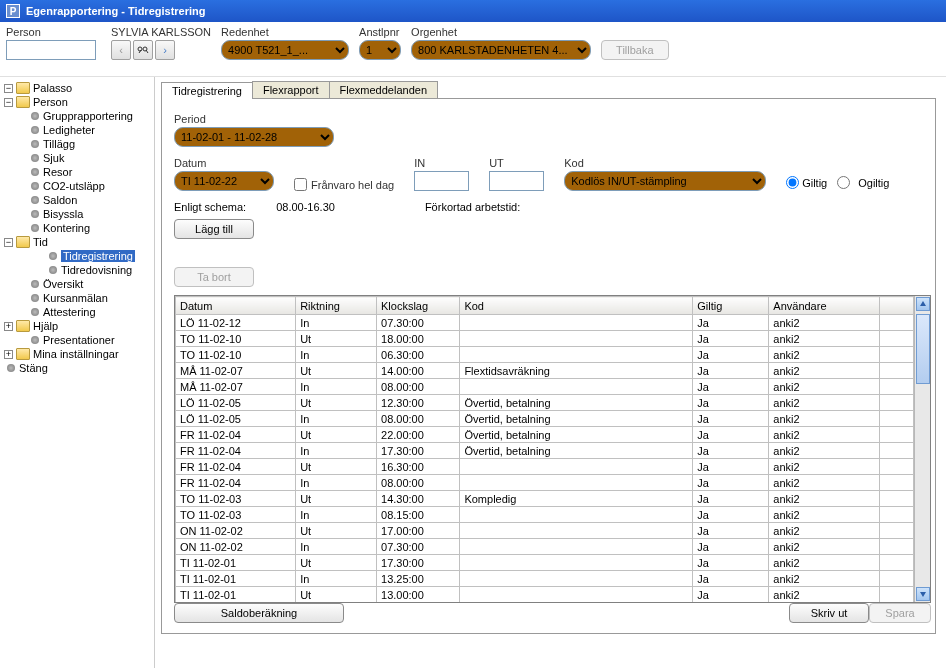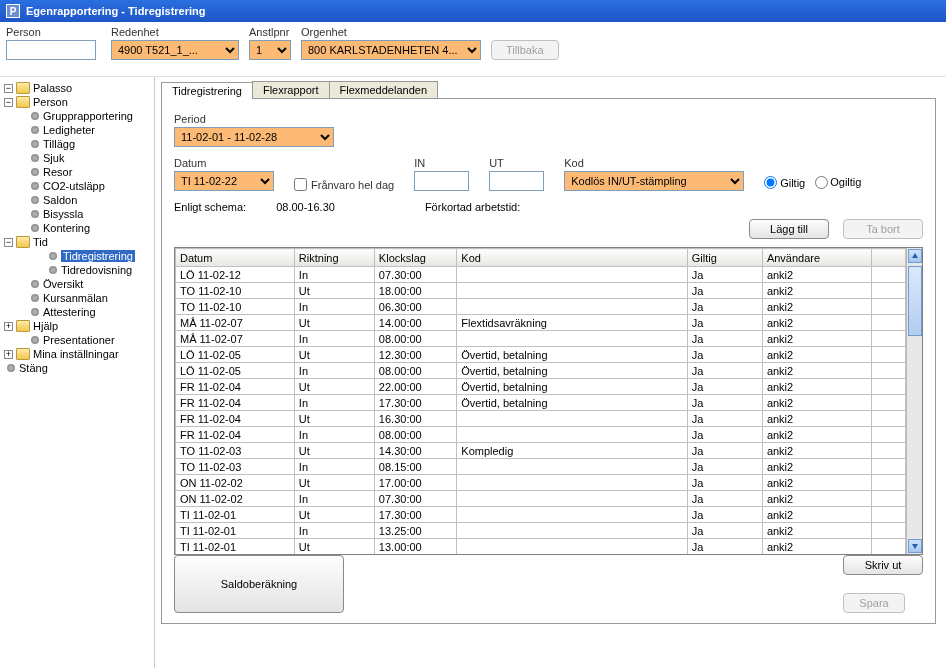--- a/index.html
+++ b/index.html
@@ -19,58 +19,77 @@
   .tree-item.lvl2 { padding-left:32px; }
   .tree-item.selected span.lbl { background:#316ac5; color:#fff; padding:0 2px; }
   .tree-icon { width:14px; height:12px; display:inline-block; }
   .folder { background:linear-gradient(#ffe9a8,#f1c94c); border:1px solid #b89a3e; border-radius:1px; }
   .dot { width:8px;height:8px;border-radius:50%;background:radial-gradient(#bbb,#777);margin-left:3px;margin-right:1px; }
   .plusminus { width:9px;height:9px;border:1px solid #888;display:inline-flex;align-items:center;justify-content:center;font-size:9px;line-height:1;background:#fff; }
   .content { flex:1; padding:0 10px 10px 6px; position:relative; }
   .tabs { display:flex; border-bottom:1px solid #999; margin:4px 0 0 0; }
   .tab { border:1px solid #999; border-bottom:none; padding:2px 10px; margin-right:-1px; background:#ece9d8; cursor:pointer;}
   .tab.active { background:#fff; position:relative; top:1px; }
-  .panel { border:1px solid #999; border-top:none; padding:14px 12px 10px 12px; }
+  .panel { border:1px solid #999; border-top:none; padding:14px 4px 10px 12px; }
   .field-row { display:flex; gap:20px; align-items:flex-end; margin-bottom:10px; }
   .field { display:flex; flex-direction:column; gap:2px; }
   .field label { color:#333; }
   .radio-group { display:flex; gap:10px; align-items:center; }
   .btn { border:1px solid #8a8a8a; background:linear-gradient(#fdfdfd,#e4e4e4); padding:3px 14px; border-radius:4px; cursor:pointer; }
   .btn.disabled { color:#a0a0a0; border-color:#c0c0c0; background:#f3f3f3; cursor:default;}
-  .btn-row { display:flex; justify-content:flex-end; gap:14px; margin:4px 0 8px 0; }
+  .btn-row { display:flex; justify-content:flex-end; gap:28px; margin:4px 0 8px 0;flex-direction:column; }
   .grid-wrap { display:flex; border:1px solid #808080; height:308px; }
   .grid { flex:1; overflow:hidden; }
   .grid table { width:100%; border-collapse:collapse; }
   .grid th { background:linear-gradient(#fefefe,#e7e6e2); border:1px solid #c0c0c0; padding:2px 4px; text-align:left; font-weight:normal; height:18px;}
   .grid td { border:1px solid #c0c0c0; padding:1px 4px; height:16px; }
   .scrollbar { width:16px; background:#e8e8e8; border-left:1px solid #b7b7b7; display:flex; flex-direction:column; align-items:center; }
   .scroll-arrow { width:14px; height:14px; background:linear-gradient(#cde3fb,#a3c6ef); border:1px solid #6f9bd2; margin:1px; display:flex; align-items:center; justify-content:center; }
   .scroll-arrow svg { width:8px; height:8px; }
   .scroll-track { flex:1; }
   .scroll-thumb { width:14px;height:70px;background:linear-gradient(#dbe8fb,#b3cdef);border:1px solid #6f9bd2;margin-top:2px;}
   .footer-btns { display:flex; justify-content:space-between; }
   .footer-btns .left-btn { width:170px; text-align:center;}
-  select.sel { background:#fdba74; }
+  select.sel { background:#a16207;border-radius:9px; }
   .txt-sel { background:#316ac5; color:#fff; }
   .schema-row {display:flex; gap:30px; margin-bottom:6px;}
 </style>
 </head>
 <body>
 
 <div class="titlebar">
   <span class="p-icon">P</span>
   <span>Egenrapportering - Tidregistrering</span>
 </div>
 
 <div class="toolbar">
   <div class="toolbar-row">
     <div class="toolbar-col" style="width:95px;">
       <label>Person</label>
       <input type="text" class="txt txt-sel" style="width: 90px;" value="5605221901">
     </div>
+    <div class="toolbar-col" style="width:auto;">
+      <label>SYLVIA KARLSSON</label>
+      <div style="display:flex;gap:2px;">
+        <div class="btn-square">
+            <span style="color:#999;">‹</span>
+          </div>
+        <div class="btn-square">
+            <svg width="12" height="10" viewBox="0 0 12 10">
+              <circle cx="3" cy="4" r="2" fill="none" stroke="#333"></circle>
+              <circle cx="8" cy="4" r="2" fill="none" stroke="#333"></circle>
+              <line x1="4" y1="5" x2="2" y2="8" stroke="#333"></line>
+              <line x1="9" y1="5" x2="11" y2="8" stroke="#333"></line>
+            </svg>
+          </div>
+        <div class="btn-square">
+            <span style="color:#4a7fc8;">›</span>
+          </div>
+      </div>
+    </div>
     <div class="toolbar-col">
       <label>Redenhet</label>
       <select class="sel" style="width:128px;"><option>4900   T521_1_...</option></select>
     </div>
     <div class="toolbar-col">
       <label>Anstlpnr</label>
       <select class="sel" style="width:42px;"><option>1</option></select>
     </div>
     <div class="toolbar-col">
       <label>Orgenhet</label>
@@ -218,28 +237,28 @@
         <div class="field">
           <label>IN</label>
           <input class="txt" style="width: 55px;">
         </div>
         <div class="field">
           <label>UT</label>
           <input class="txt" style="width: 55px;">
         </div>
         <div class="field">
           <label>Kod</label>
-          <select class="sel" style="width:180px;"><option>Kodlös IN/UT-stämpling</option></select>
+          <select class="sel" style="width:202px;"><option>Kodlös IN/UT-stämpling</option></select>
         </div>
         <div class="radio-group" style="margin-bottom:2px;">
           <label style="display:flex;align-items:center;gap:3px;">
             <input type="radio" name="g" checked="" style="">
             <span>Giltig</span>
           </label>
-          <label style="display:flex;gap:2px;">
+          <label style="display:flex;align-items:center;gap:8px;">
             <input type="radio" name="g" style="">
             <span>Ogiltig</span>
           </label>
         </div>
       </div>
 
       <div class="schema-row">
         <div style="display:flex;gap:30px;">
           <span>Enligt schema:</span>
           <span>08.00-16.30</span>
@@ -445,21 +464,21 @@
           <div class="scroll-arrow">
               <svg viewBox="0 0 8 8">
                 <polygon points="1,2 7,2 4,7" fill="#2b5ea9"></polygon>
               </svg>
             </div>
         </div>
       </div>
 
       <div class="footer-btns">
         <button class="btn left-btn">Saldoberäkning</button>
-        <div style="display:flex;gap:18px;flex-direction:column;">
+        <div style="display:flex;">
           <button class="btn" style="width:80px;">Skriv ut</button>
           <button class="btn disabled" style="width:62px;">Spara</button>
         </div>
       </div>
 
     </div>
   </div>
 </div>
 
 </body></html>

